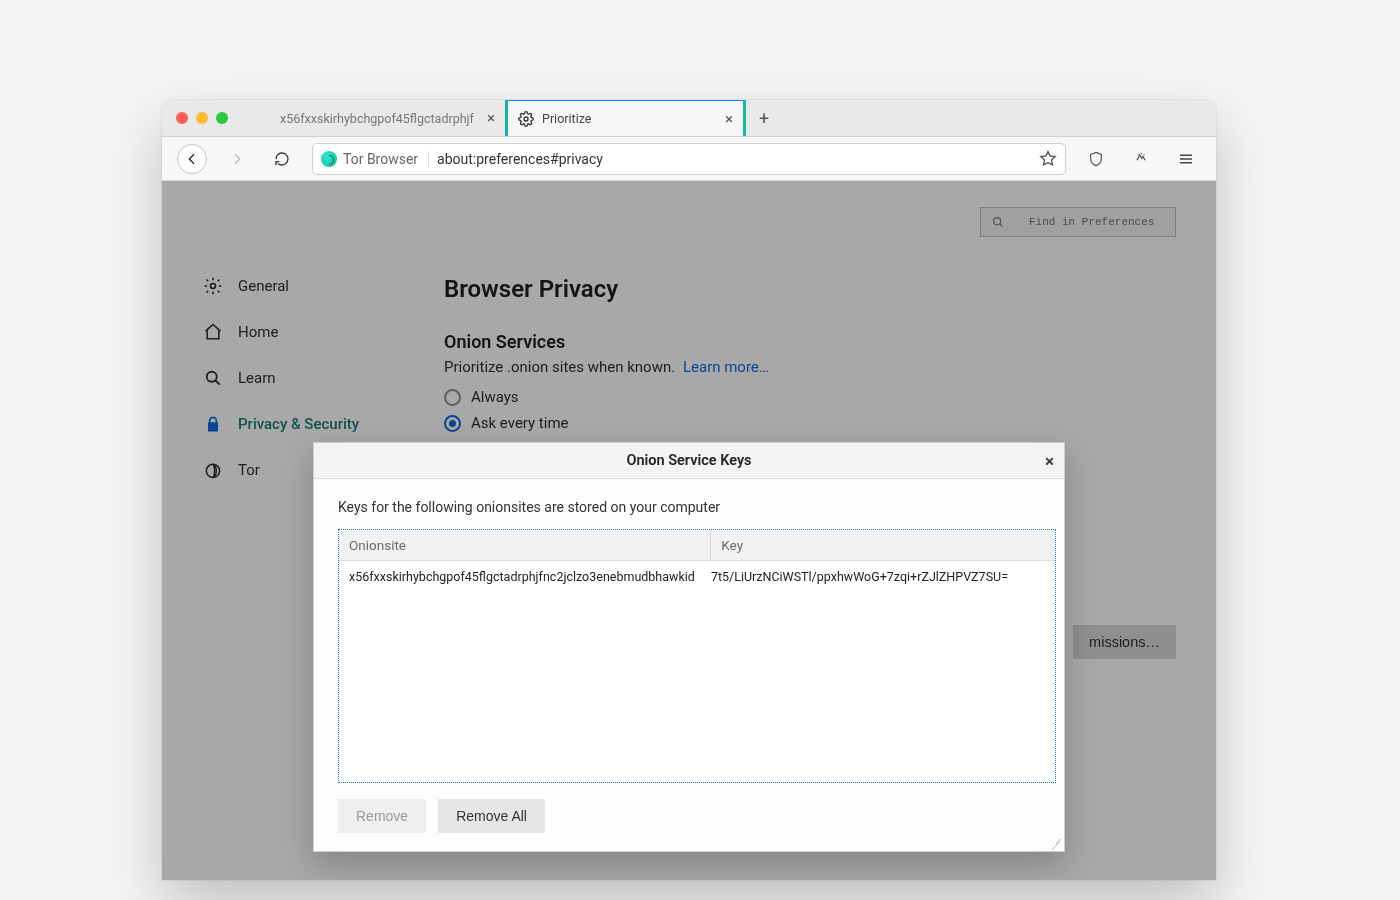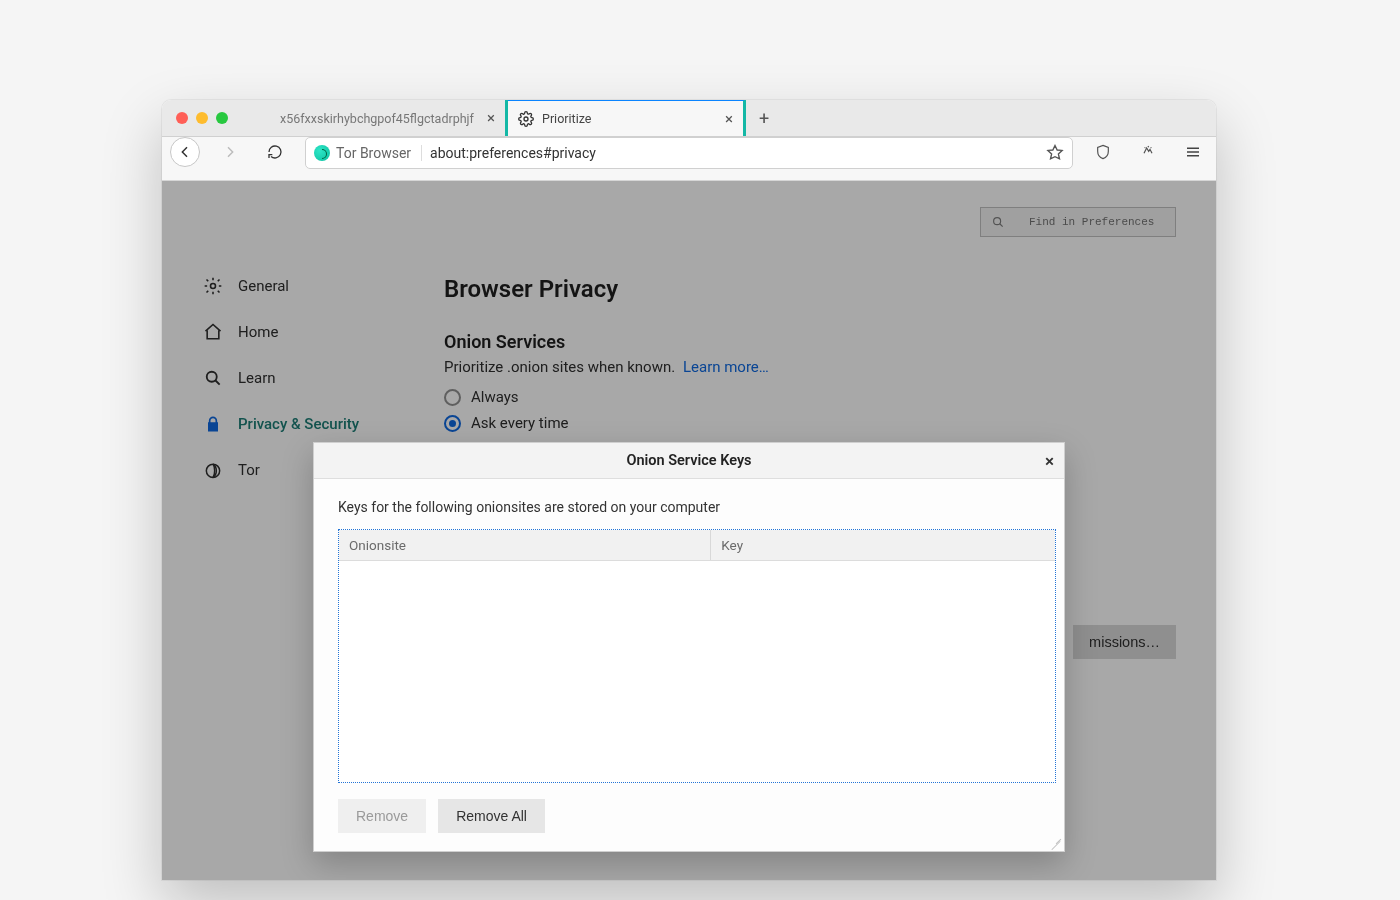--- a/index.html
+++ b/index.html
@@ -68,22 +68,22 @@
     justify-content: center;
     font-size: 18px;
     color: #555;
   }
   
   .toolbar {
     height: 44px;
     background: #f7f7f7;
     border-bottom: 1px solid #d6d6d6;
     display: flex;
-    align-items: flex-start;
-    padding: 0 8px;
+    align-items: center;
+    padding: 0 15px;
     gap: 15px;
   }
   .nav-btn {
     width: 30px; height: 30px;
     display:flex; align-items:center; justify-content:center;
     color:#333;
   }
   .nav-btn.circle {
     border: 1px solid #c7c7c7;
     border-radius: 50%;
@@ -436,20 +436,24 @@
       <span>Onion Service Keys</span>
       <span class="popup-close">×</span>
     </div>
     <div class="popup-body">
       <div class="popup-desc">Keys for the following onionsites are stored on your computer</div>
       <div class="key-table">
         <div class="kt-head">
           <div class="col">Onionsite</div>
           <div class="col">Key</div>
         </div>
+        <div class="kt-row">
+          <div class="c1">x56fxxskirhybchgpof45flgctadrphjfnc2jclzo3enebmudbhawkid</div>
+          <div class="c2">7t5/LiUrzNCiWSTl/ppxhwWoG+7zqi+rZJlZHPVZ7SU=</div>
+        </div>
       </div>
     </div>
     <div class="popup-footer">
       <button class="pbtn disabled">Remove</button>
       <button class="pbtn">Remove All</button>
     </div>
     <div class="resize-grip"></div>
   </div>
 
 </div>

